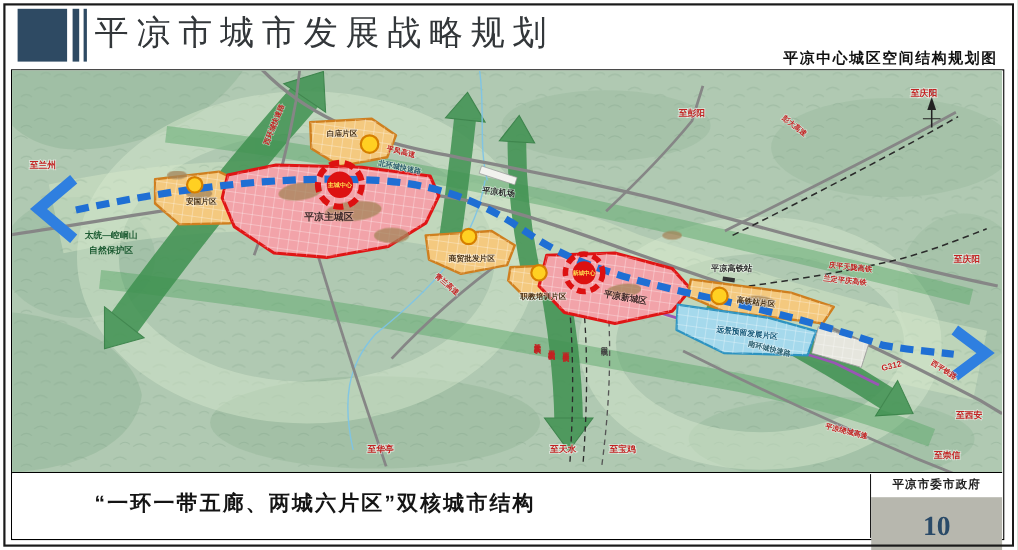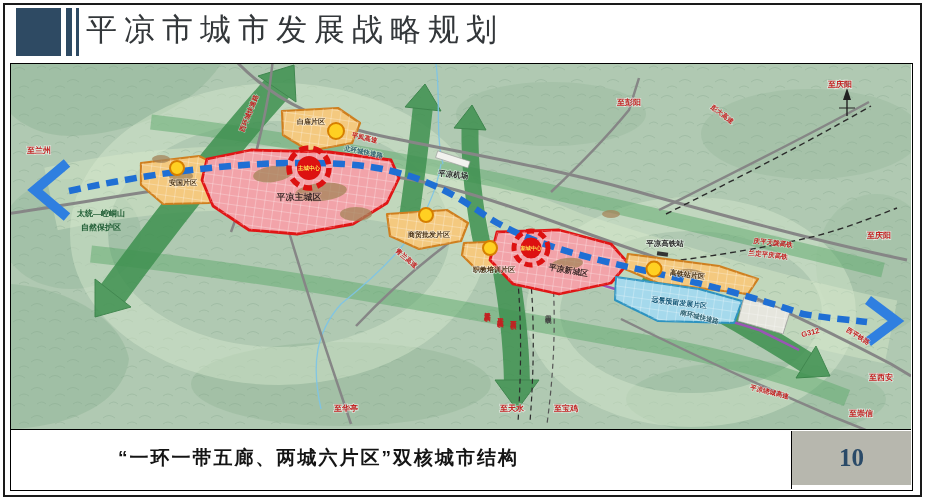--- a/index.html
+++ b/index.html
@@ -25,21 +25,21 @@
     position:absolute;right:18px;top:44px;font-size:13.5px;font-weight:600;color:#111;
     letter-spacing:1.5px;white-space:nowrap;
   }
   
   .content-frame{position:absolute;left:10px;top:63px;width:903px;height:428px;border:1.5px solid #000;box-sizing:border-box;}
   .map-area{position:absolute;left:0;top:0;width:900px;height:365px;border-bottom:1.5px solid #000;box-sizing:content-box;background:#b0c9b2;overflow:hidden;}
   
   .footer-area{position:absolute;left:0;top:366.5px;width:900px;height:58.5px;background:#fff;}
   .footer-caption{
     position:absolute;left:75px;top:14px;font-size:19px;font-weight:bold;color:#141414;
-    letter-spacing:2px;white-space:nowrap;margin-left:32px;
+    letter-spacing:2px;white-space:nowrap;
   }
   .agency-box{position:absolute;right:0;top:0;width:120px;height:58.5px;border-left:1.5px solid #000;box-sizing:border-box;}
   .agency-name{height:21px;display:flex;align-items:center;justify-content:center;
     font-size:10.5px;font-weight:bold;color:#222;letter-spacing:1px;background:#fff;}
   .page-num{height:54px;display:flex;align-items:center;justify-content:center;background:#b7b7ae;
     font-size:25px;font-weight:bold;color:#2a4a68;font-family:"Liberation Serif",serif;}
   
   svg{display:block;}
   svg text{font-family:"Liberation Sans",sans-serif;text-anchor:middle;}
   .lbl-red{fill:#c32222;font-weight:bold;font-size:8px;paint-order:stroke;stroke:rgba(255,255,255,.55);stroke-width:1.6px;}
@@ -56,20 +56,21 @@
   .vdark{fill:#444;}
 </style>
 </head>
 <body>
 
 <div class="header">
   <div class="logo-square"></div>
   <div class="logo-bar1"></div>
   <div class="logo-bar2"></div>
   <div class="main-title">平凉市城市发展战略规划</div>
+  <div class="right-caption">平凉中心城区空间结构规划图</div>
 </div>
 
 <div class="content-frame">
   <div class="map-area">
   <svg width="900" height="365" viewBox="0 0 900 365">
     <defs>
       <pattern id="terr" width="36" height="28" patternUnits="userSpaceOnUse">
         <path d="M2,6 q6,-5 12,0 M20,18 q6,-5 12,0 M8,24 q5,-4 10,0 M26,4 q5,-4 9,0" stroke="#7fa287" fill="none" stroke-width="1" opacity="0.7"></path>
       </pattern>
       <pattern id="cityGrid" width="9" height="9" patternUnits="userSpaceOnUse" patternTransform="rotate(8)">
@@ -276,18 +277,19 @@
       <text x="335" y="347" class="lbl-red">至华亭</text>
       <text x="501" y="347" class="lbl-red">至天水</text>
       <text x="555" y="347" class="lbl-red">至宝鸡</text>
     </g>
   </svg>
   </div>
 
   <div class="footer-area">
     <div class="footer-caption">“一环一带五廊、两城六片区”双核城市结构</div>
     <div class="agency-box">
+      <div class="agency-name">平凉市委市政府</div>
       <div class="page-num">10</div>
     </div>
   </div>
 </div>
 
 <div class="page-border"></div>
 
 </body></html>

